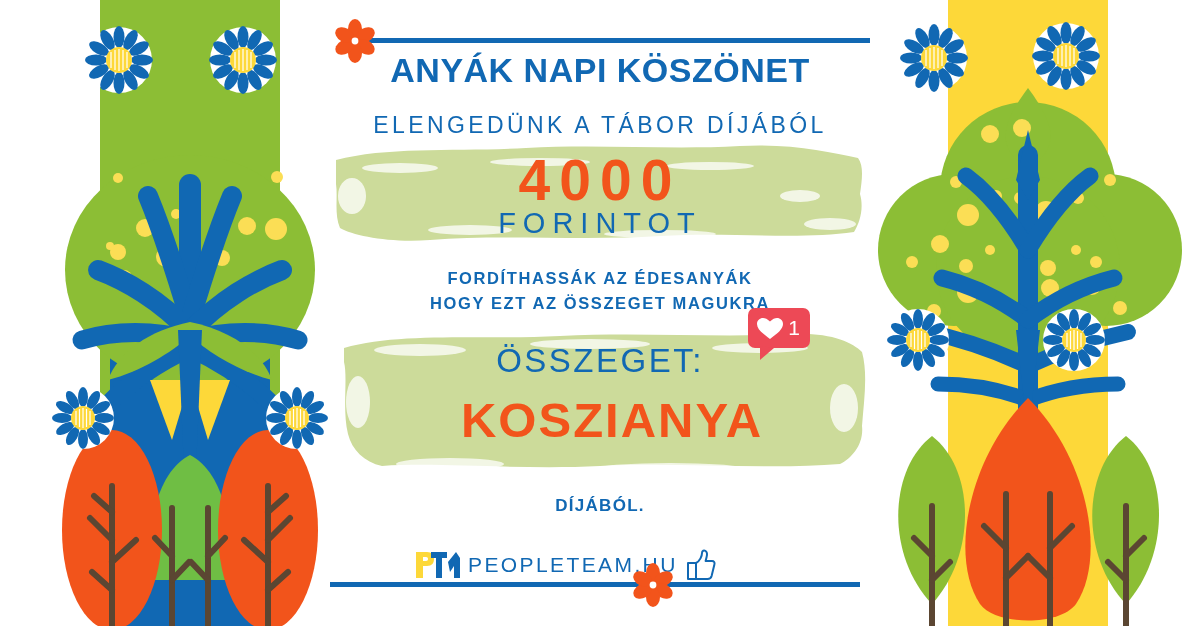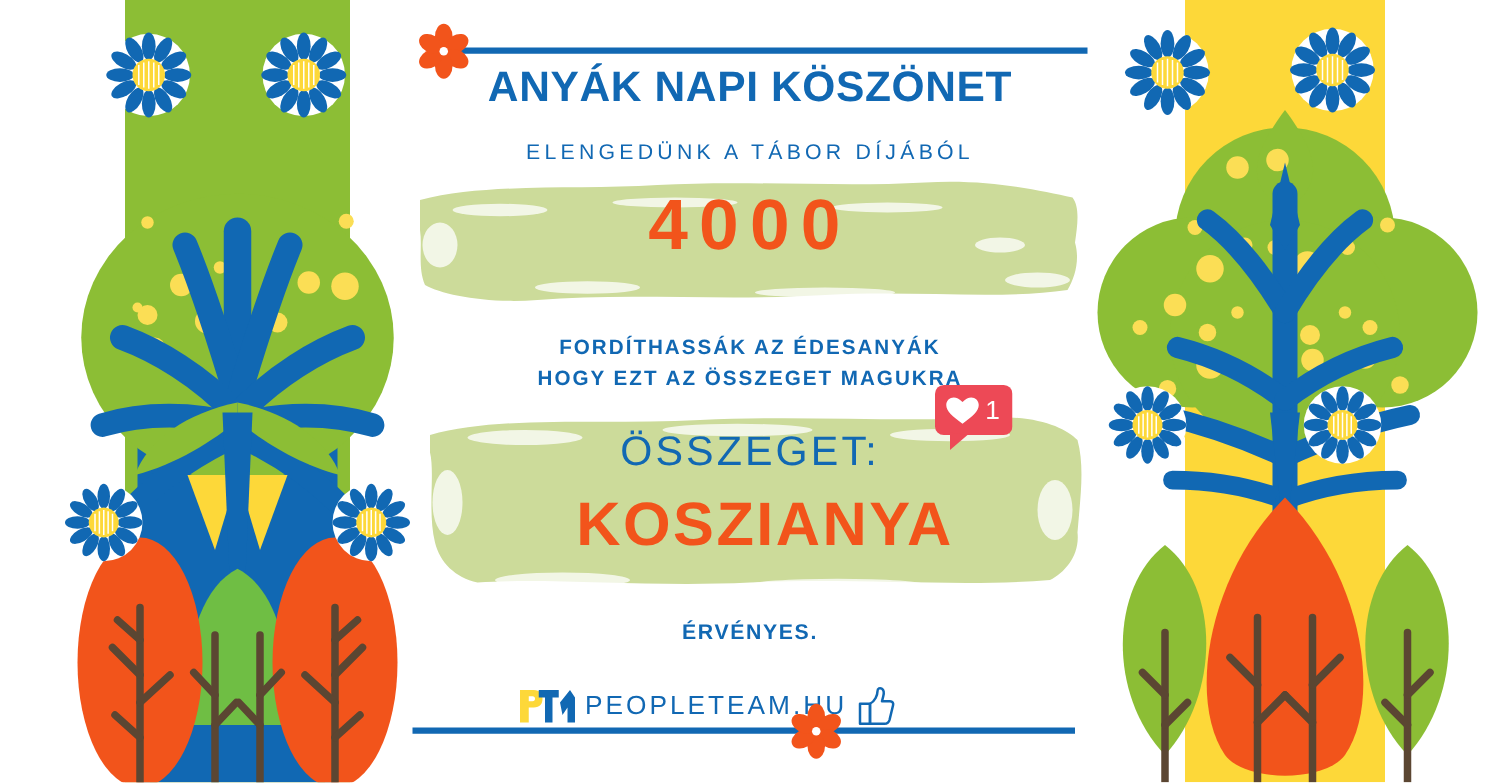--- a/index.html
+++ b/index.html
@@ -72,21 +72,21 @@
     font-size: 34px;
     font-weight: bold;
     letter-spacing: 0.5px;
     color: #1168B3;
     line-height: 1.1;
   }
   .subline {
     position: absolute;
     left: 0; width: 540px;
     top: 112px;
-    font-size: 17px;
+    font-size: 23px;
     font-weight: normal;
     letter-spacing: 3.4px;
     color: #1168B3;
   }
 
   
   .brush {
     position: absolute;
     left: 0;
     width: 540px;
@@ -589,20 +589,21 @@
           <ellipse cx="380" cy="30" rx="44" ry="4"></ellipse>
           <ellipse cx="140" cy="94" rx="42" ry="5"></ellipse>
           <ellipse cx="330" cy="98" rx="56" ry="4"></ellipse>
           <ellipse cx="470" cy="60" rx="20" ry="6"></ellipse>
           <ellipse cx="22" cy="60" rx="14" ry="18"></ellipse>
           <ellipse cx="500" cy="88" rx="26" ry="6"></ellipse>
         </g>
       </svg>
     </div>
     <div class="amount-num">4000</div>
+    <div class="amount-unit">FORINTOT</div>
 
     <div class="explain">
       <div>FORDÍTHASSÁK AZ ÉDESANYÁK</div>
       <div>HOGY EZT AZ ÖSSZEGET MAGUKRA</div>
     </div>
 
     <div class="brush coupon">
       <svg viewBox="0 0 540 150" preserveAspectRatio="none">
         <path fill="#CCDB9A" d="M14 26 C70 10 150 18 230 14 C310 10 390 16 460 12 C500 10 522 20 532 30
           C538 52 534 78 532 104 C534 122 522 136 510 142 C440 148 350 140 270 144
@@ -626,21 +627,21 @@
         <rect x="0" y="0" width="62" height="40" rx="7" fill="#ED4956"></rect>
         <path d="M12 38 L12 52 L26 40 Z" fill="#ED4956"></path>
         <path fill="#FFFFFF" d="M22 31 C14 25 9 21 9 16 C9 12.4 11.8 10 15 10
           C17.2 10 19.4 11 22 13.6 C24.6 11 26.8 10 29 10 C32.2 10 35 12.4 35 16
           C35 21 30 25 22 31 Z"></path>
         <text x="46" y="27" font-family="Liberation Sans, sans-serif" font-size="21" fill="#FFFFFF" text-anchor="middle">1</text>
       </svg>
     </div>
 
     <div class="validity">
-      <div>ÉRVÉNYES.</div>
+      <div>DÍJÁBÓL.</div>
     </div>
 
     <div class="brandrow">
       <svg class="ptk-logo" viewBox="0 0 46 34">
         <path d="M2 4 L13 4 C18 4 20 7 20 11 C20 15 18 18 13 18 L9 18 L9 30 L2 30 Z
                  M9 9 L9 13 L12 13 C13.4 13 14 12.2 14 11 C14 9.8 13.4 9 12 9 Z" fill="#FDD839"></path>
         <path d="M17 4 L33 4 L33 10 L28 10 L28 30 L22 30 L22 10 L17 10 Z" fill="#1168B3"></path>
         <path d="M34 14 L42 4 L46 10 L46 30 L40 30 L40 18 L36 24 Z" fill="#1168B3"></path>
       </svg>
       <span class="site-url">PEOPLETEAM.HU</span>

